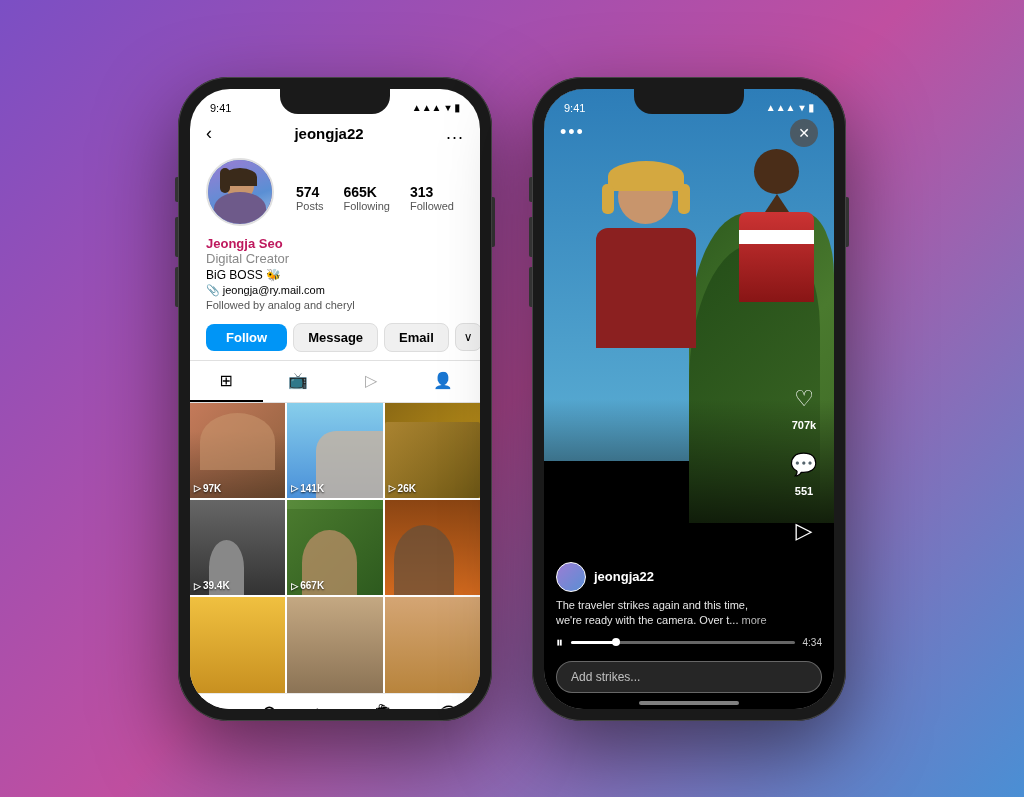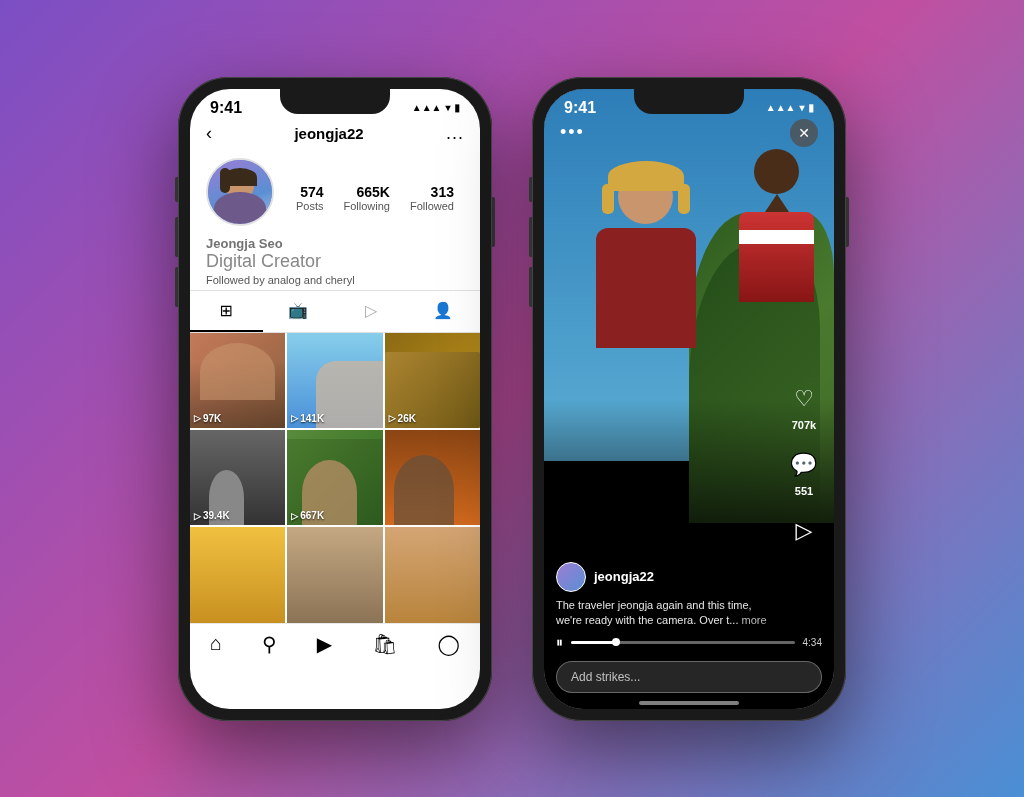--- a/index.html
+++ b/index.html
@@ -60,21 +60,21 @@
     .status-bar {
       display: flex;
       justify-content: space-between;
       align-items: center;
       padding: 8px 20px 0;
       font-size: 11px;
       font-weight: 600;
       color: #000;
       height: 30px;
     }
-    .status-time { font-weight: 700; font-size: 16px; }
+    .status-time { font-weight: 400; font-size: 11px; }
     .status-icons { display: flex; align-items: center; gap: 4px; font-size: 10px; }
 
     
     .profile-nav {
       display: flex;
       justify-content: space-between;
       align-items: center;
       padding: 4px 16px 8px;
     }
     .back-arrow { font-size: 18px; color: #000; }
@@ -107,30 +107,30 @@
       display: flex;
       align-items: flex-end;
       justify-content: center;
       overflow: hidden;
     }
 
     .stats-group {
       display: flex;
       flex: 1;
       justify-content: space-around;
-      text-align: right;
+      text-align: left;
       margin-top: 12px;
     }
     .stat-item { display: flex; flex-direction: column; }
     .stat-num { font-weight: 700; font-size: 14px; color: #000; }
     .stat-label { font-size: 11px; color: #555; }
 
     .profile-info { padding: 4px 16px; }
-    .profile-name { font-weight: 700; font-size: 13px; color: #737373; }
-    .profile-title { font-size: 18px; color: #888; }
+    .profile-name { font-weight: 700; font-size: 13px; color: #be185d; }
+    .profile-title { font-size: 13px; color: #888; }
     .profile-bio { font-size: 12px; color: #000; margin-top: 2px; }
     .profile-email { font-size: 11px; color: #000; margin-top: 2px; display: flex; align-items: center; gap: 3px; }
     .profile-followed { font-size: 11px; color: #555; margin-top: 2px; }
 
     .action-buttons {
       display: flex;
       gap: 6px;
       padding: 8px 16px;
       align-items: center;
     }
@@ -473,23 +473,31 @@
           <div class="stat-item">
             <span class="stat-num">313</span>
             <span class="stat-label">Followed</span>
           </div>
         </div>
       </div>
 
       <div class="profile-info">
         <div class="profile-name">Jeongja Seo</div>
         <div class="profile-title">Digital Creator</div>
+        <div class="profile-bio">BiG BOSS 🐝</div>
+        <div class="profile-email">📎 jeongja@ry.mail.com</div>
         <div class="profile-followed">Followed by analog and cheryl</div>
       </div>
 
+      <div class="action-buttons">
+        <button class="btn-follow">Follow</button>
+        <button class="btn-message">Message</button>
+        <button class="btn-email">Email</button>
+        <button class="btn-dropdown">∨</button>
+      </div>
 
       <div class="content-tabs">
         <div class="content-tab active">
           <span class="tab-icon">⊞</span>
         </div>
         <div class="content-tab">
           <span class="tab-icon">📺</span>
         </div>
         <div class="content-tab">
           <span class="tab-icon">▷</span>
@@ -632,21 +640,21 @@
             <div class="action-icon-circle">▷</div>
           </div>
         </div>
 
         <div class="video-bottom-info">
           <div class="video-user-row">
             <div class="video-avatar"></div>
             <span class="video-username">jeongja22</span>
           </div>
           <div class="video-caption">
-            <span>The traveler jeongja again and this time, we're ready with the camera. Over t...</span>
+            <span>The traveler strikes again and this time, we're ready with the camera. Over t...</span>
             <span class="video-more">more</span>
           </div>
         </div>
 
         <div class="video-progress-bar">
           <span class="pause-btn">⏸</span>
           <div class="progress-track">
             <div class="progress-fill"></div>
             <div class="progress-dot"></div>
           </div>

